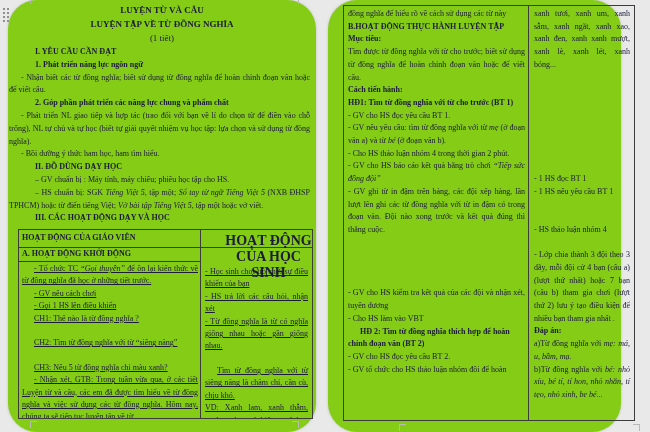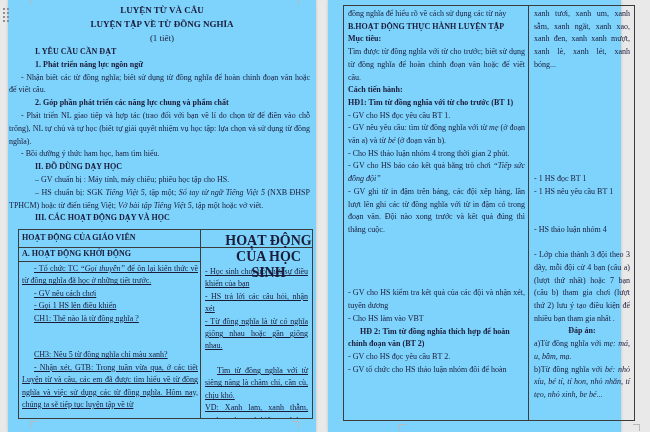--- a/index.html
+++ b/index.html
@@ -1,31 +1,31 @@
 <!DOCTYPE html>
 <html><head>
 <meta charset="utf-8">
 <style>
   html,body{margin:0;padding:0;}
   body{width:650px;height:432px;font-family:"Liberation Serif","DejaVu Serif",serif;}
   *{box-sizing:border-box;}
   .screen{position:relative;width:650px;height:432px;background:#e9e9e9;overflow:hidden;color:#1b1b3a;}
-  .page{position:absolute;top:0;bottom:0;background:#7dd3fc;box-shadow:0 0 3px rgba(0,0,0,.18);}
+  .page{position:absolute;top:0;bottom:0;background:#84cc16;box-shadow:0 0 3px rgba(0,0,0,.18);border-radius:29px;}
   .p1{left:8px;width:308px;}
   .p2{left:328px;width:293px;}
   .handle{position:absolute;left:1px;top:6px;width:10px;height:18px;z-index:6;}
   .handle::before{content:"";position:absolute;left:2px;top:2px;width:2px;height:2px;background:#8f8f8f;
     box-shadow:4px 0 0 #8f8f8f,0 4px 0 #8f8f8f,4px 4px 0 #8f8f8f,0 8px 0 #8f8f8f,4px 8px 0 #8f8f8f,0 12px 0 #8f8f8f,4px 12px 0 #8f8f8f;}
   .title{position:absolute;left:0;right:0;top:3px;text-align:center;}
   .tl{font-size:9px;line-height:14px;}
   .tbold{font-weight:bold;}
   .intro{position:absolute;left:1px;top:46px;width:301px;font-size:8px;line-height:12.8px;}
   .p{margin:0;text-align:justify;font-size:8px;line-height:12.8px;}
   .pb{font-weight:bold;text-align:left;}
-  .pc{text-align:center;}
+  .pc{text-align:left;}
   .i1{text-indent:12px;}
   .i2{text-indent:26px;}
   .blank{height:12.5px;}
   .sb{font-weight:bold;}
   .si{font-style:italic;}
   .t1{position:absolute;left:10px;top:229px;width:295px;height:190px;border:1px solid #3c3c3c;}
   .t1h{display:flex;height:18px;border-bottom:1px solid #3c3c3c;gap:24px;}
   .t1hg{width:182px;border-right:1px solid #3c3c3c;padding:3px 2px 0 3px;font-weight:bold;font-size:8px;}
   .t1hh{flex:1;text-align:center;padding-top:3px;font-weight:bold;font-size:14px;}
   .t1a{display:flex;height:14px;font-family:Liberation Serif, serif;}
@@ -83,20 +83,21 @@
         <div class="t1ag">A. HOẠT ĐỘNG KHỞI ĐỘNG</div>
         <div class="t1ah"></div>
       </div>
       <div class="t1b2">
         <div class="cgv">
             <div class="p i1"><span>- Tổ chức TC </span><span class="si">“Gọi thuyền”</span><span> để ôn lại kiến thức về từ đồng nghĩa đã học ở những tiết trước.</span></div>
             <div class="p i1"><span>- GV nêu cách chơi</span></div>
             <div class="p i1"><span>- Gọi 1 HS lên điều khiển</span></div>
             <div class="p i1"><span>CH1: Thế nào là từ đồng nghĩa ?</span></div>
             <div class="p blank"></div>
+            <div class="p i1"><span>CH2: Tìm từ đồng nghĩa với từ “siêng năng”</span></div>
             <div class="p blank"></div>
             <div class="p i1"><span>CH3: Nêu 5 từ đồng nghĩa chỉ màu xanh?</span></div>
             <div class="p i1"><span>- Nhận xét, GTB: Trong tuần vừa qua, ở các tiết Luyện từ và câu, các em đã được tìm hiểu về từ đồng nghĩa và việc sử dụng các từ đồng nghĩa. Hôm nay, chúng ta sẽ tiếp tục luyện tập về từ</span></div>
           </div>
         <div class="chs">
             <div class="p"><span>- Học sinh chơi trò chơi sự điều khiển của bạn</span></div>
             <div class="p"><span>- HS trả lời các câu hỏi, nhận xét</span></div>
             <div class="p"><span>- Từ đồng nghĩa là từ có nghĩa giống nhau hoặc gần giống nhau.</span></div>
             <div class="p blank"></div>
             <div class="p i1"><span>Tìm từ đồng nghĩa với từ siêng năng là chăm chỉ, cần cù, chịu khó.</span></div>

